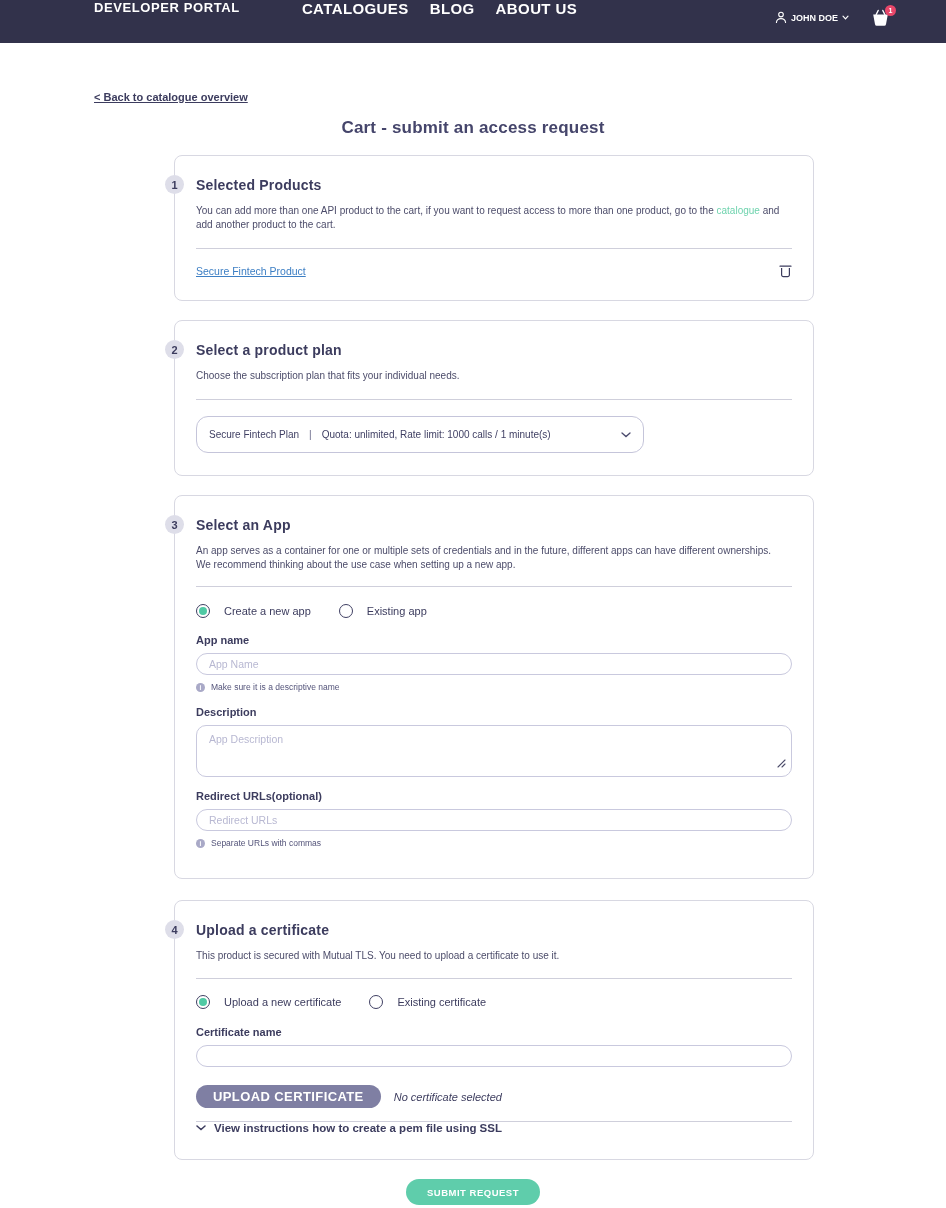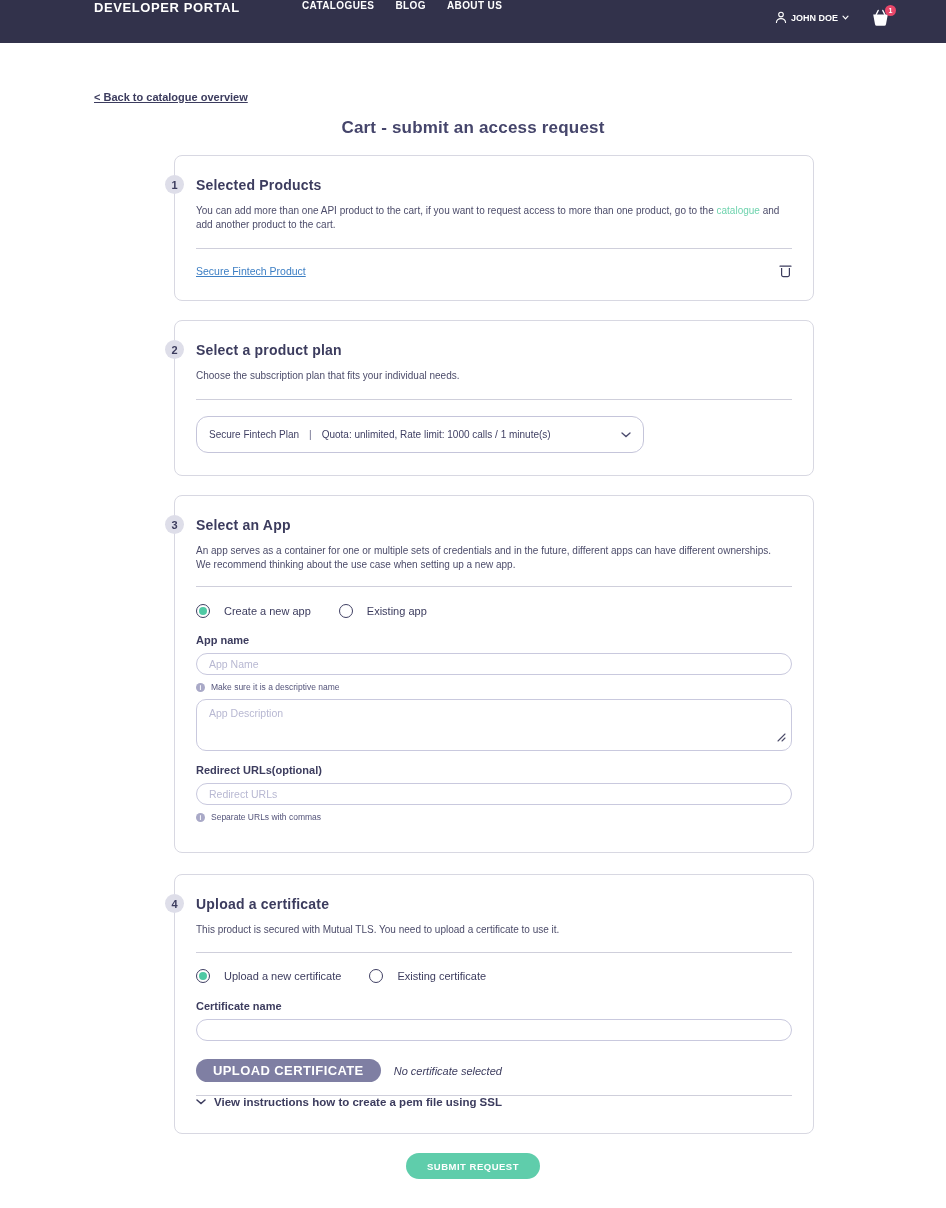--- a/index.html
+++ b/index.html
@@ -3,21 +3,21 @@
 <meta charset="utf-8">
 <style>
   * { margin:0; padding:0; box-sizing:border-box; }
   html,body { width:946px; background:#ffffff; font-family:"Liberation Sans","DejaVu Sans",sans-serif; color:#4c4c6a; }
   body { height:1208px; position:relative; }
 
   
   .navbar { height:43px; background:#32324b; display:flex; padding:0 56px 8px 94px; }
   .brand { color:#fff; font-size:13px; font-weight:700; letter-spacing:.6px; }
   .nav-items { display:flex; gap:21px; margin-left:62px; }
-  .nav-item { color:#fff; font-size:10px; font-weight:700; letter-spacing:.4px; cursor:pointer; }
+  .nav-item { color:#fff; font-size:15px; font-weight:700; letter-spacing:.4px; cursor:pointer; }
   .nav-right { margin-left:auto; display:flex; align-items:center; gap:22px; }
   .user-chip { display:flex; align-items:center; gap:4px; color:#fff; font-size:9px; font-weight:700; cursor:pointer; }
   .cart-wrap { position:relative; cursor:pointer; display:flex; }
   .cart-badge { position:absolute; top:-4px; right:-6px; width:11px; height:11px; background:#e8476a; border-radius:50%; color:#fff; font-size:7px; font-weight:700; display:flex; align-items:center; justify-content:center; }
 
   
   .back-link { display:inline-block; margin:48px 0 0 94px; font-size:11px; font-weight:700; color:#3c3c5e; text-decoration:underline; cursor:pointer; }
   .page-title { text-align:center; margin-top:13px; font-size:17px; font-weight:700; color:#45456b; letter-spacing:.2px; }
 
   
@@ -167,20 +167,21 @@
     </label>
   </div>
 
   <div class="field-label">App name</div>
   <input class="text-input" type="text" placeholder="App Name" style="">
   <div class="hint-row">
     <span class="hint-icon">i</span>
     <span class="hint-text">Make sure it is a descriptive name</span>
   </div>
 
+  <div class="field-label" style="margin-top:14px;">Description</div>
   <div class="ta-wrap">
     <textarea class="text-area" placeholder="App Description" style=""></textarea>
     <span class="resize-handle">
       <svg width="10" height="10" viewBox="0 0 10 10">
           <path d="M2 9 L9 2 M6 9 L9 6" stroke="#4c4c6a" stroke-width="1.1" stroke-linecap="round"></path>
         </svg>
     </span>
   </div>
 
   <div class="field-label" style="margin-top:13px;">Redirect URLs(optional)</div>

